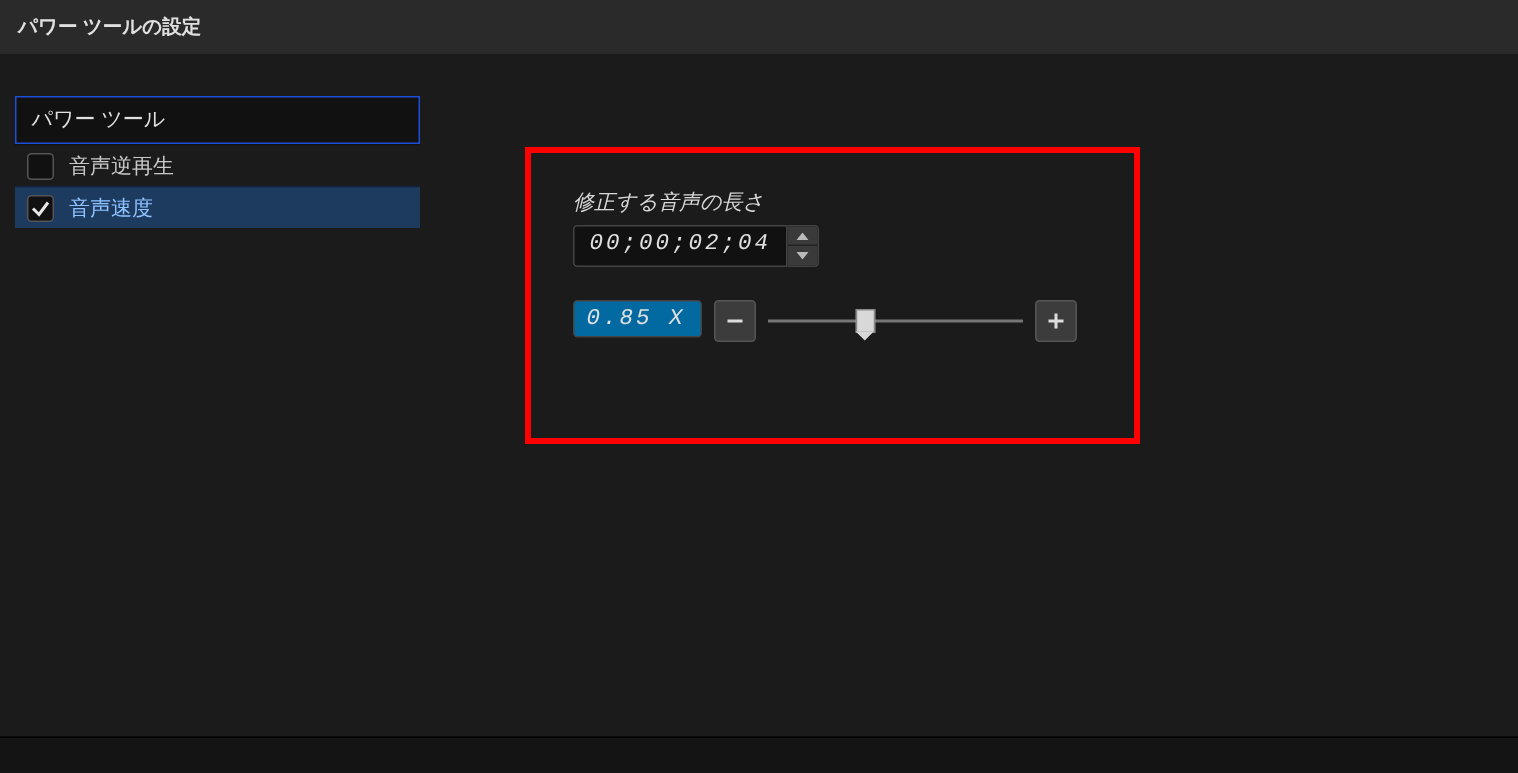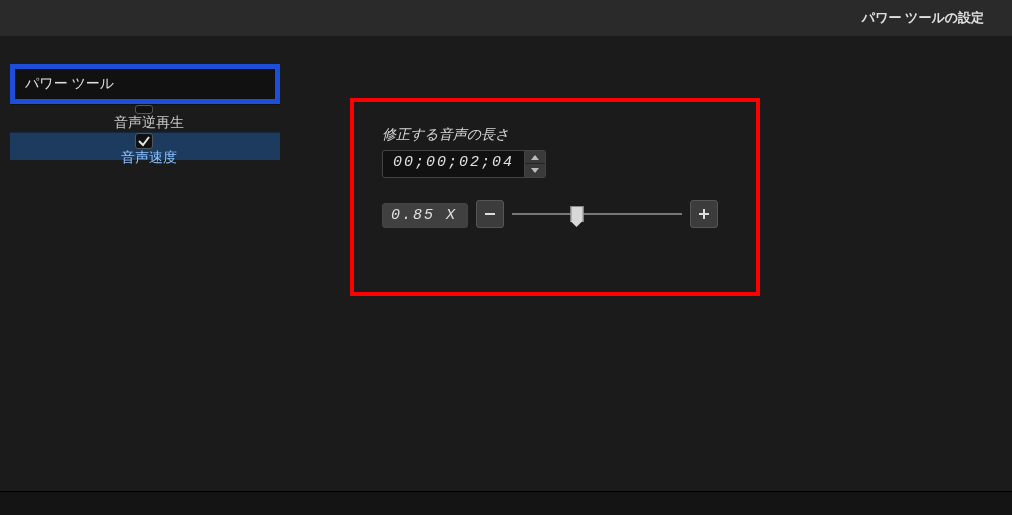--- a/index.html
+++ b/index.html
@@ -1,40 +1,40 @@
 <!DOCTYPE html>
 <html><head>
 <meta charset="utf-8">
 <style>
   * { box-sizing: border-box; margin: 0; padding: 0; }
   html, body { width: 1012px; height: 515px; background: #1b1b1b; font-family: "Segoe UI", Arial, sans-serif; color: #e0e0e0; overflow: hidden; }
-  .titlebar { height: 36px; background: #2a2a2a; display: flex; align-items: center; padding: 0 12px; justify-content: flex-end; }
+  .titlebar { height: 36px; background: #2a2a2a; display: flex; align-items: center; padding: 0 12px; justify-content: flex-start; }
   .titlebar .title { font-size: 13px; font-weight: bold; color: #e0e0e0; }
   .titlebar .close { font-size: 16px; color: #c0c0c0; cursor: pointer; padding: 4px 8px; }
   .body { position: relative; width: 100%; height: calc(100% - 36px - 24px); }
   .sidebar { position: absolute; left: 10px; top: 28px; width: 270px; }
-  .sidebar-header { background: #111; border: 5px solid #1d4ed8; padding: 6px 10px; font-size: 14px; color: #e0e0e0; }
-  .sidebar-item { display: flex; align-items: center; height: 28px; padding-left: 8px; font-size: 14px; border-top: 1px solid rgba(0,0,0,0.3); cursor: pointer; flex-direction: column; }
+  .sidebar-header { background: #111; border: 1px solid #1d4ed8; padding: 6px 10px; font-size: 14px; color: #e0e0e0; }
+  .sidebar-item { display: flex; align-items: center; height: 28px; padding-left: 8px; font-size: 14px; border-top: 1px solid rgba(0,0,0,0.3); cursor: pointer; }
   .sidebar-item .cb { width: 18px; height: 18px; border: 1px solid #555; border-radius: 3px; background: #111; display: flex; align-items: center; justify-content: center; margin-right: 10px; }
   .sidebar-item .cb svg { width: 14px; height: 14px; display: none; }
   .sidebar-item.checked .cb svg { display: block; }
   .sidebar-item.selected { background: #1d3a5f; color: #8fc3ff; }
   .sidebar-item:not(.selected) { color: #c8c8c8; }
   .panel-wrap { position: absolute; left: 350px; top: 62px; width: 410px; height: 198px; border: 4px solid #ff0000; font-style: italic; }
   .panel { padding: 24px 28px 18px 28px; }
   .field-label { font-size: 14px; color: #d8d8d8; margin-bottom: 6px; }
-  .row { display: flex; align-items: flex-end; gap: 8px; }
+  .row { display: flex; align-items: flex-start; gap: 8px; }
   .timecode-wrap { display: flex; align-items: stretch; }
   .timecode { background: #111; border: 1px solid #444; border-radius: 3px 0 0 3px; padding: 3px 10px; font-family: "Courier New", monospace; font-size: 15px; letter-spacing: 2px; color: #e0e0e0; min-width: 130px; }
   .spinner { display: flex; flex-direction: column; border: 1px solid #444; border-left: none; border-radius: 0 3px 3px 0; overflow: hidden; }
   .spinner button { width: 20px; height: 13px; background: #3a3a3a; border: none; color: #ccc; display: flex; align-items: center; justify-content: center; cursor: pointer; padding: 0; }
   .spinner button:first-child { border-bottom: 1px solid #222; }
   .spinner svg { width: 8px; height: 5px; }
   .gap { height: 22px; }
-  .speed-box { background: #404040; border: 1px solid #444; border-radius: 3px; padding: 3px 8px; font-family: "Courier New", monospace; font-size: 15px; letter-spacing: 2px; color: #e0e0e0; min-width: 86px; text-align: left; }
+  .speed-box { background: #0369a1; border: 1px solid #444; border-radius: 3px; padding: 3px 8px; font-family: "Courier New", monospace; font-size: 15px; letter-spacing: 2px; color: #e0e0e0; min-width: 86px; text-align: left; }
   .sqbtn { width: 28px; height: 28px; background: #3c3c3c; border: 1px solid #555; border-radius: 3px; display: flex; align-items: center; justify-content: center; cursor: pointer; }
   .sqbtn svg { width: 14px; height: 14px; }
   .slider-wrap { position: relative; width: 170px; height: 28px; display: flex; align-items: center; }
   .slider-track { position: absolute; left: 0; right: 0; top: 50%; height: 2px; background: #777; transform: translateY(-50%); }
   .slider-thumb { position: absolute; top: 50%; transform: translate(-50%, -50%); width: 13px; height: 16px; background: #d8d8d8; border: 1px solid #888; cursor: pointer; }
   .slider-thumb::after { content: ""; position: absolute; left: 50%; bottom: -6px; transform: translateX(-50%); width: 0; height: 0; border-left: 6px solid transparent; border-right: 6px solid transparent; border-top: 6px solid #d8d8d8; }
   .footer { position: absolute; left: 0; bottom: 0; width: 100%; height: 24px; background: #141414; border-top: 1px solid #000; }
 </style>
 </head>
 <body>

